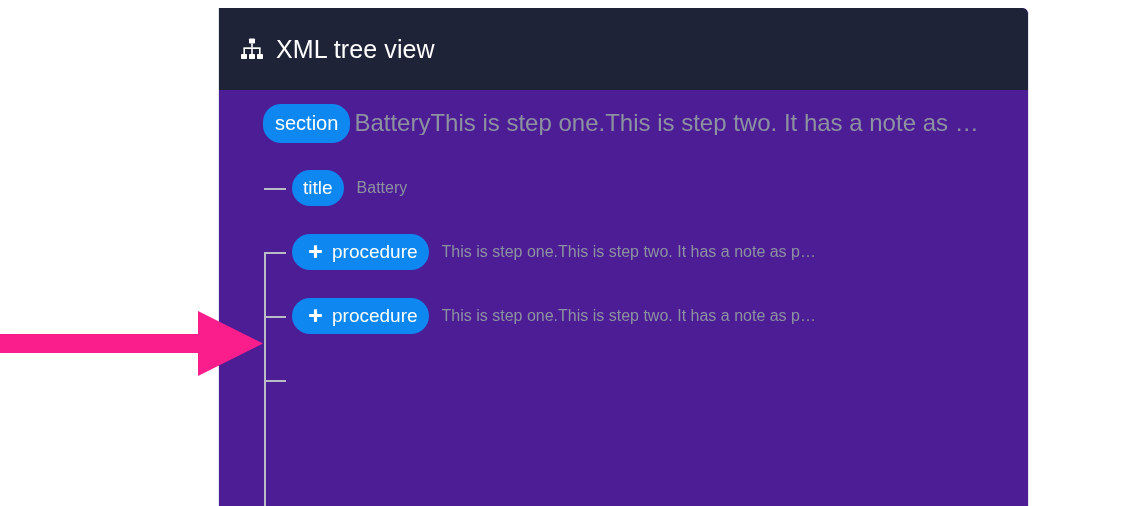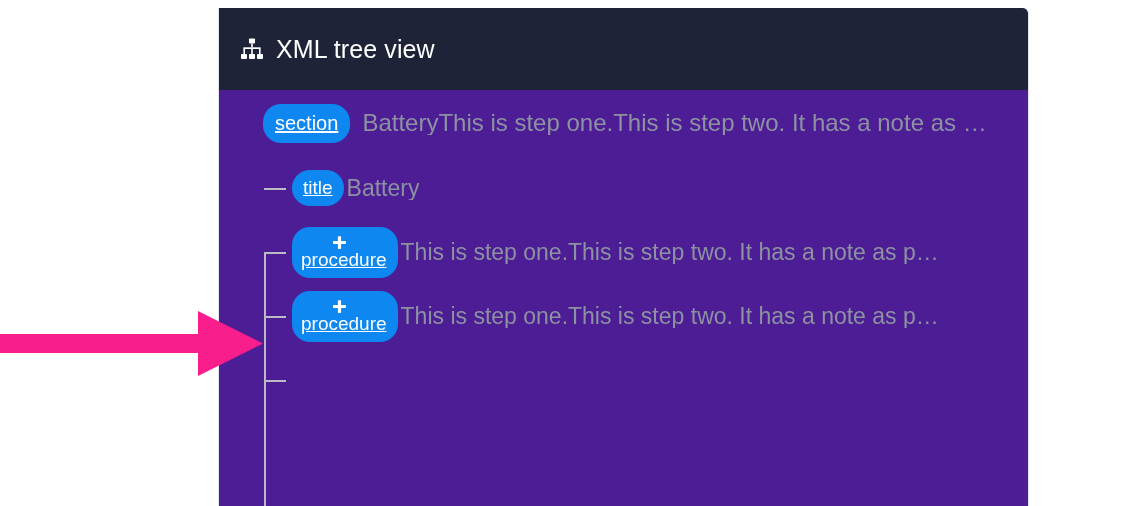--- a/index.html
+++ b/index.html
@@ -105,45 +105,43 @@
     display: inline-flex;
     align-items: center;
     background: #0f87f0;
     color: #ffffff;
     border-radius: 18px;
     font-size: 19px;
     line-height: 1;
     padding: 8px 11px 9px 11px;
     white-space: nowrap;
     flex: 0 0 auto;
-    text-decoration: underline;
   }
   .badge.has-plus {
-    padding-left: 9px;
-    flex-direction: column;
+    padding-left: 16px;
   }
   .plus-icon {
     width: 15px;
     height: 15px;
     margin-right: 9px;
     flex: 0 0 auto;
     display: block;
   }
 
   .preview {
-    margin-left: 3px;
+    margin-left: 13px;
     color: #8d92a1;
-    font-size: 23px;
+    font-size: 16px;
     line-height: 1;
     white-space: nowrap;
     overflow: hidden;
   }
   .root .preview {
     font-size: 24px;
-    margin-left: 12px;
+    margin-left: 4px;
   }
   .root .badge {
     font-size: 20px;
     padding: 9px 12px 10px 12px;
   }
 
   
   #annotation-arrow {
     position: absolute;
     left: 0px;

